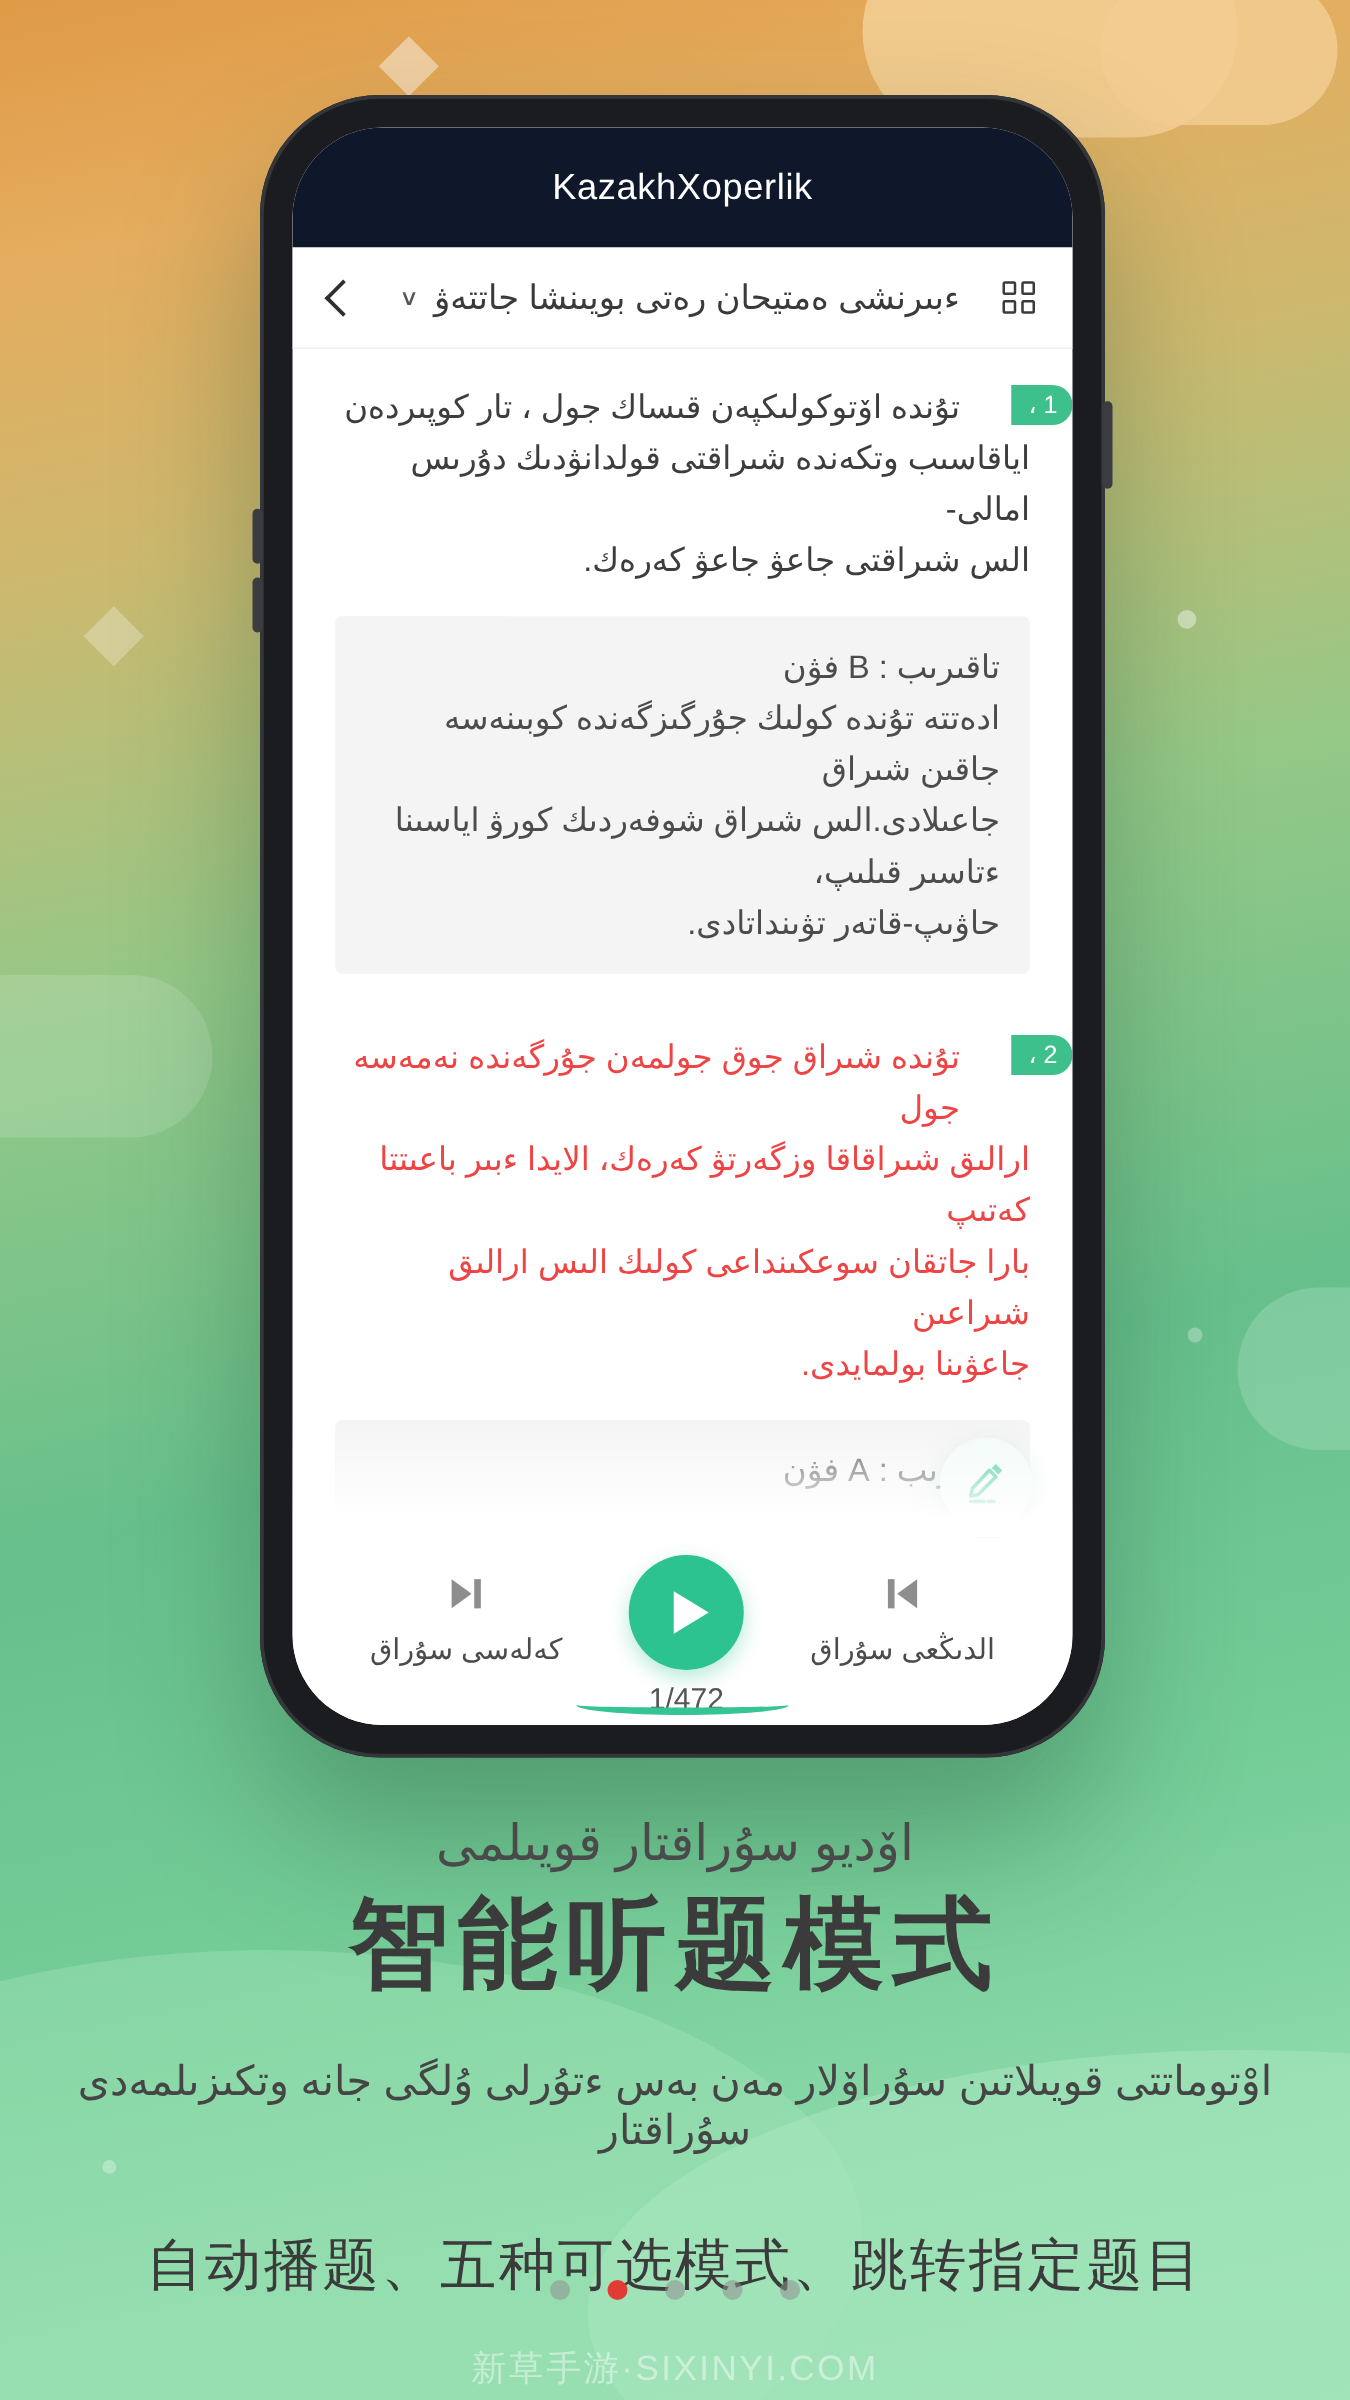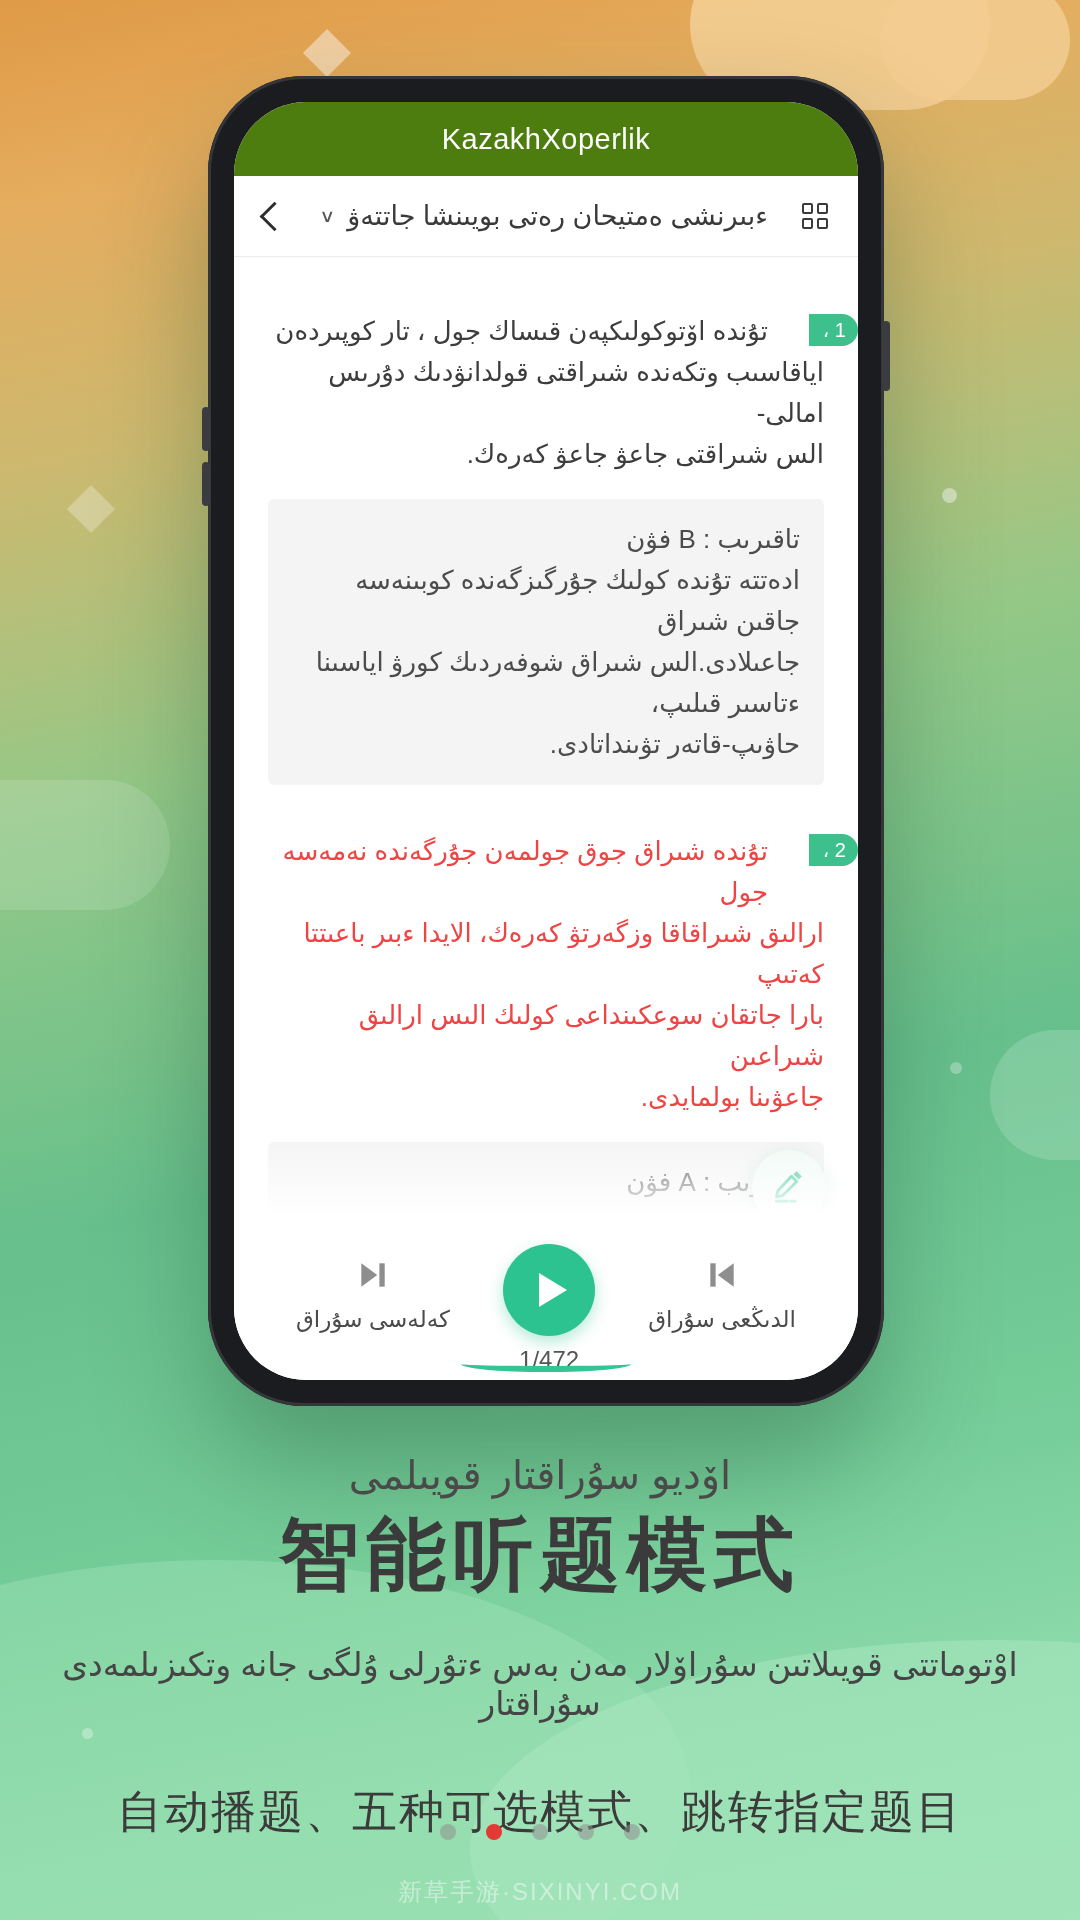--- a/index.html
+++ b/index.html
@@ -23,34 +23,34 @@
   .hill2{left:470px;top:1640px;width:1050px;height:420px;border-radius:50%;background:#ace8c2;opacity:.5;}
   
   .phone{position:absolute;left:208px;top:76px;width:676px;height:1330px;border-radius:96px;
     background:#1a1c1f;box-shadow:0 60px 110px rgba(30,75,50,.35), inset 0 0 0 3px #34363a;}
   .side-btn{position:absolute;background:#3a3c40;border-radius:4px;width:8px;}
   .sb-l1{left:-6px;top:331px;height:44px;}
   .sb-l2{left:-6px;top:386px;height:44px;}
   .sb-r1{right:-6px;top:245px;height:70px;}
   .screen{position:absolute;left:26px;top:26px;right:26px;bottom:26px;border-radius:72px;background:#ffffff;
     overflow:hidden;display:flex;flex-direction:column;}
-  .statusbar{height:74px;background:#4d7c0f;display:flex;align-items:center;justify-content:center;flex:0 0 auto;}
+  .statusbar{height:96px;background:#0f172a;display:flex;align-items:center;justify-content:center;flex:0 0 auto;}
   .statusbar .title{color:#ffffff;font-size:29px;letter-spacing:.5px;font-weight:500;}
   .navbar{height:80px;flex:0 0 auto;display:flex;align-items:center;background:#ffffff;border-bottom:1px solid #ededed;padding:0 30px;}
   .back{width:18px;height:18px;border-left:3px solid #2e2e2e;border-bottom:3px solid #2e2e2e;transform:rotate(45deg);flex:0 0 auto;}
   .nav-title-wrap{flex:1;display:flex;align-items:center;justify-content:center;gap:12px;direction:rtl;}
   .nav-title{font-size:27px;color:#3a3a3a;}
   .nav-caret{font-size:22px;color:#555;transform:scaleY(.8);}
   .grid-icon{display:grid;grid-template-columns:11px 11px;grid-template-rows:11px 11px;gap:4px;flex:0 0 auto;}
   .grid-icon span{border:2.5px solid #3a3a3a;border-radius:2px;}
   
   .content{flex:1 1 auto;direction:rtl;padding:26px 34px 0 34px;overflow:hidden;position:relative;}
   .q{position:relative;margin-bottom:24px;}
   .qline{font-size:26px;line-height:41px;text-align:right;color:#3d3d3d;}
-  .qline.indent{margin-right:56px;margin-top:28px;}
+  .qline.indent{margin-right:56px;}
   .q.light .qline{color:#ef4444;}
   .badge{position:absolute;left:auto;right:-34px;top:3px;height:32px;line-height:32px;background:#3ec08c;color:#fff;
     font-size:20px;padding:0 12px 0 14px;border-radius:0 17px 17px 0;direction:ltr;}
   .ans{background:#f4f4f4;border-radius:6px;padding:20px 24px;margin-bottom:46px;}
   .aline{font-size:26px;line-height:41px;text-align:right;color:#4c4c4c;}
   .fade{position:absolute;left:0;right:0;bottom:150px;height:95px;
     background:linear-gradient(180deg,rgba(255,255,255,0),#ffffff 85%);pointer-events:none;}
   
   .edit-fab{position:absolute;left:518px;top:1048px;width:74px;height:74px;border-radius:50%;background:#f0faf5;
     box-shadow:0 8px 20px rgba(46,180,130,.3);display:flex;align-items:center;justify-content:center;}
@@ -68,21 +68,21 @@
   
   .hero{position:absolute;left:0;width:1080px;text-align:center;}
   .kz-title{top:1452px;font-size:40px;color:#4a4a4a;direction:rtl;}
   .cn-title{top:1502px;font-size:80px;font-weight:600;color:#3b3b3b;letter-spacing:7px;}
   .kz-sub{top:1645px;font-size:33px;color:#454545;direction:rtl;}
   .cn-sub{top:1782px;font-size:45px;font-weight:500;color:#3b3b3b;letter-spacing:2px;}
   
   .dots{position:absolute;top:1824px;left:0;width:1080px;display:flex;justify-content:center;gap:30px;}
   .dot{width:16px;height:16px;border-radius:50%;background:#8f8f8f;opacity:.55;}
   .dot.active{background:#e23b35;opacity:1;}
-  .watermark{position:absolute;top:1876px;left:0;width:1080px;text-align:center;font-size:24px;color:#ffffff;opacity:.45;letter-spacing:2px;}
+  .watermark{position:absolute;top:1876px;left:0;width:1080px;text-align:center;font-size:28px;color:#ffffff;opacity:.45;letter-spacing:2px;}
 </style>
 </head>
 <body>
 
 <div class="stage">
 
   <div class="deco cloud-tr1"></div>
   <div class="deco cloud-tr2"></div>
   <div class="deco diamond d1"></div>
   <div class="deco diamond d2"></div>

